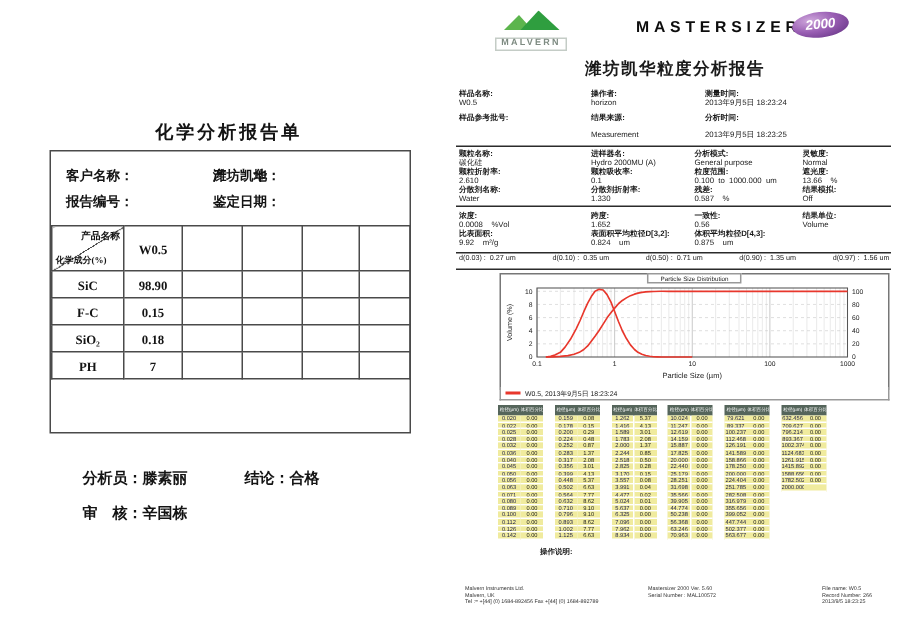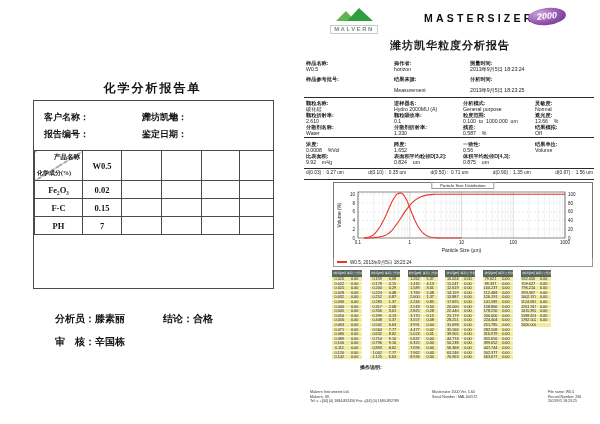--- a/index.html
+++ b/index.html
@@ -91,31 +91,40 @@
                 <span class="db">化学成分(%)</span>
               </td>
               <td>W0.5</td>
               <td></td>
               <td></td>
               <td></td>
               <td></td>
               <td></td>
             </tr>
             <tr style="height: 18px;">
-              <td>Fe₂O₃</td>
-              <td>0.02</td>
+              <td>SiC</td>
+              <td>98.90</td>
               <td></td>
               <td></td>
               <td></td>
               <td></td>
               <td></td>
             </tr>
             <tr style="height: 18px;">
               <td>F-C</td>
               <td>0.15</td>
+              <td></td>
+              <td></td>
+              <td></td>
+              <td></td>
+              <td></td>
+            </tr>
+            <tr style="height: 18px;">
+              <td>SiO₂</td>
+              <td>0.18</td>
               <td></td>
               <td></td>
               <td></td>
               <td></td>
               <td></td>
             </tr>
             <tr style="height: 18px; padding-left: 41px;">
               <td>PH</td>
               <td>7</td>
               <td></td>

